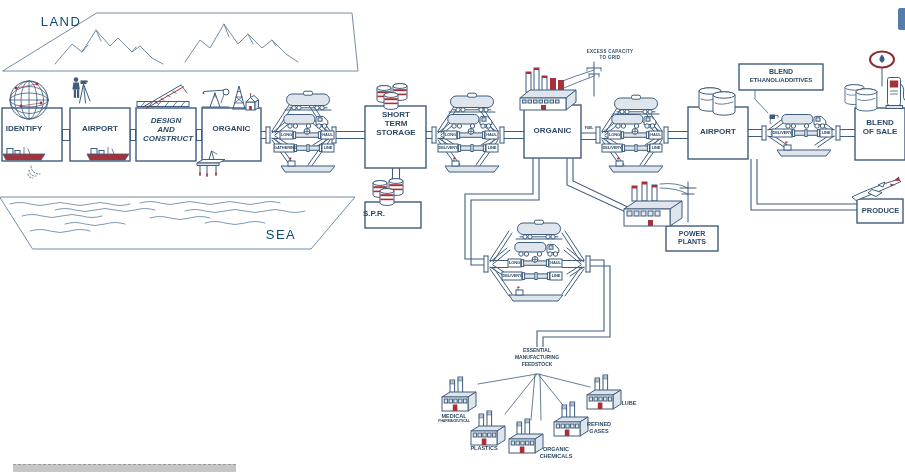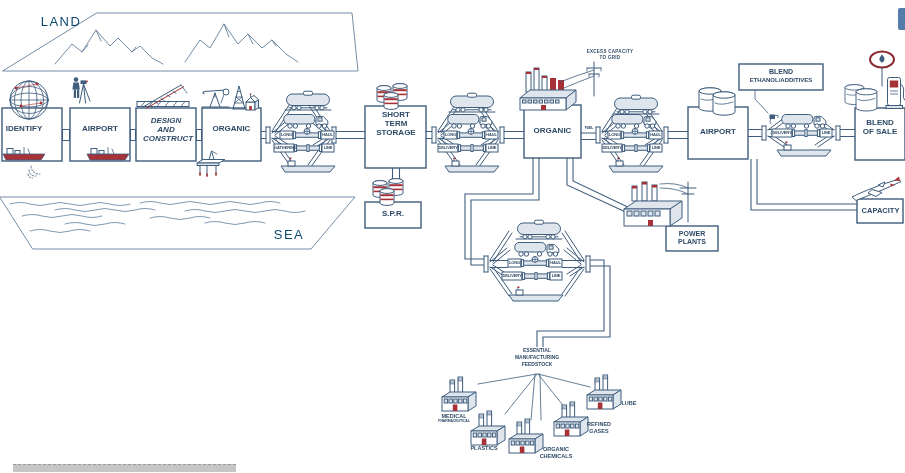--- a/index.html
+++ b/index.html
@@ -472,36 +472,36 @@
 
     <use href="#factory" x="442" y="377"></use>
     <use href="#factory" x="471" y="411"></use>
     <use href="#factory" x="509" y="419"></use>
     <use href="#factory" x="554" y="402"></use>
     <use href="#factory" x="587" y="375"></use>
   </g>
 </svg>
 
 <span class="lbl s13" style="left:38px;top:15px;width:46px;">LAND</span>
-<span class="lbl s13" style="left:266px;top:228px;width:46px;">SEA</span>
+<span class="lbl s13" style="left:258px;top:228px;width:46px;">SEA</span>
 
 <span class="lbl s8" style="left:2px;top:125px;width:44px;">IDENTIFY</span>
 <span class="lbl s8" style="left:70px;top:125px;width:60px;">AIRPORT</span>
 <span class="lbl s8" style="left:143px;top:117px;width:46px;font-style:italic;">DESIGN AND CONSTRUCT</span>
 <span class="lbl s8" style="left:202px;top:125px;width:59px;">ORGANIC</span>
 <span class="lbl s8" style="left:376px;top:111px;width:40px;">SHORT TERM STORAGE</span>
-<span class="lbl s8" style="left:365px;top:210px;width:56px;">S.P.R.</span>
+<span class="lbl s8" style="left:346px;top:210px;width:56px;">S.P.R.</span>
 <span class="lbl s8" style="left:524px;top:127px;width:57px;">ORGANIC</span>
 <span class="lbl s8" style="left:688px;top:128px;width:60px;">AIRPORT</span>
 <span class="lbl s8" style="left:862px;top:119px;width:36px;">BLEND OF SALE</span>
 
 <span class="lbl s7" style="left:741px;top:68px;width:80px;">BLEND</span>
 <span class="lbl s6" style="left:741px;top:77px;width:80px;">ETHANOL/ADDITIVES</span>
 <span class="lbl s7" style="left:675px;top:230px;width:34px;">POWER PLANTS</span>
-<span class="lbl s75" style="left:859px;top:207px;width:43px;">CAPACITY</span>
+<span class="lbl s75" style="left:859px;top:207px;width:43px;">PRODUCE</span>
 
 <span class="lbl s45" style="left:578px;top:50px;width:64px;">EXCESS CAPACITY</span>
 <span class="lbl s45" style="left:578px;top:56px;width:64px;">TO GRID</span>
 <span class="lbl s35" style="left:581px;top:127px;width:16px;">FUEL</span>
 
 <span class="lbl s5" style="left:505px;top:348px;width:64px;">ESSENTIAL</span>
 <span class="lbl s5" style="left:505px;top:355px;width:64px;">MANUFACTURING</span>
 <span class="lbl s5" style="left:505px;top:362px;width:64px;">FEEDSTOCK</span>
 
 <span class="lbl s55" style="left:431px;top:413px;width:46px;">MEDICAL</span>

